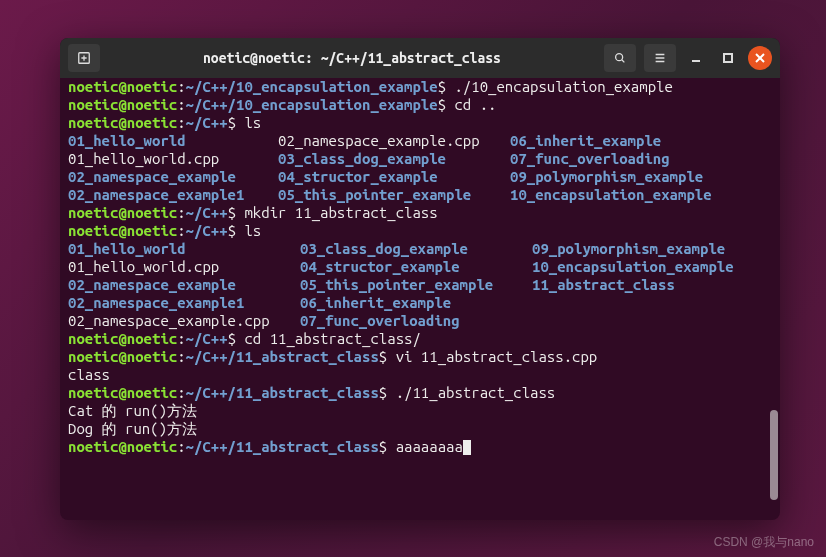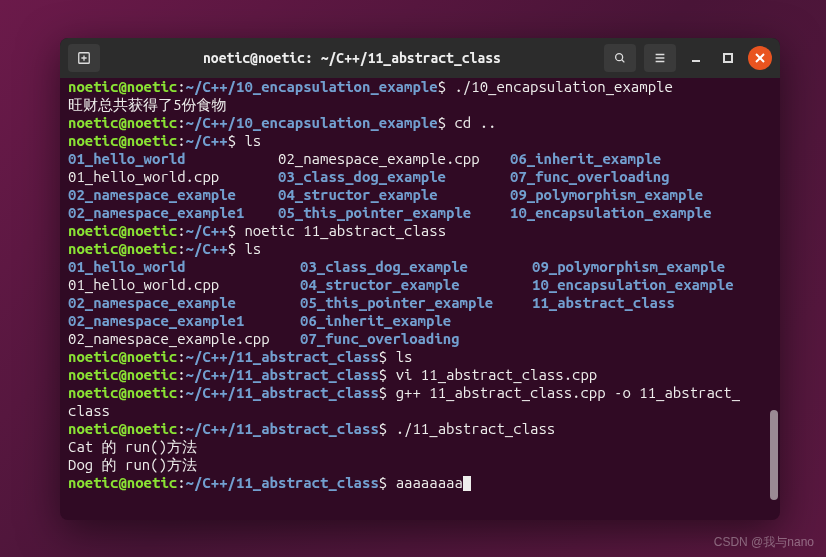--- a/index.html
+++ b/index.html
@@ -145,63 +145,61 @@
         <svg viewBox="0 0 10 10">
             <line x1="1" y1="1" x2="9" y2="9"></line>
             <line x1="9" y1="1" x2="1" y2="9"></line>
           </svg>
       </div>
     </div>
   </div>
 
   <div class="terminal">
     <div class="line"><span class="user">noetic@noetic</span><span class="file">:</span><span class="path">~/C++/10_encapsulation_example</span><span class="file">$</span> <span>./10_encapsulation_example</span></div>
-    <div class="line">旺财总共获得了5份食物</div>
     <div class="line"><span class="user">noetic@noetic</span><span class="file">:</span><span class="path">~/C++/10_encapsulation_example</span><span class="file">$</span> <span>cd ..</span></div>
     <div class="line"><span class="user">noetic@noetic</span><span class="file">:</span><span class="path">~/C++</span><span class="file">$</span> <span>ls</span></div>
 
     <div class="cols cols3">
       <span class="dir">01_hello_world</span>
         <span class="file">02_namespace_example.cpp</span>
         <span class="dir">06_inherit_example</span>
       <span class="file">01_hello_world.cpp</span>
         <span class="dir">03_class_dog_example</span>
         <span class="dir">07_func_overloading</span>
       <span class="dir">02_namespace_example</span>
         <span class="dir">04_structor_example</span>
         <span class="dir">09_polymorphism_example</span>
       <span class="dir">02_namespace_example1</span>
         <span class="dir">05_this_pointer_example</span>
         <span class="dir">10_encapsulation_example</span>
     </div>
 
-    <div class="line"><span class="user">noetic@noetic</span><span class="file">:</span><span class="path">~/C++</span><span class="file">$</span> <span>noetic 11_abstract_class</span></div>
+    <div class="line"><span class="user">noetic@noetic</span><span class="file">:</span><span class="path">~/C++</span><span class="file">$</span> <span>mkdir 11_abstract_class</span></div>
     <div class="line"><span class="user">noetic@noetic</span><span class="file">:</span><span class="path">~/C++</span><span class="file">$</span> <span>ls</span></div>
 
     <div class="cols cols3b">
       <span class="dir">01_hello_world</span>
         <span class="dir">03_class_dog_example</span>
         <span class="dir">09_polymorphism_example</span>
       <span class="file">01_hello_world.cpp</span>
         <span class="dir">04_structor_example</span>
         <span class="dir">10_encapsulation_example</span>
       <span class="dir">02_namespace_example</span>
         <span class="dir">05_this_pointer_example</span>
         <span class="dir">11_abstract_class</span>
       <span class="dir">02_namespace_example1</span>
         <span class="dir">06_inherit_example</span>
         <span></span>
       <span class="file">02_namespace_example.cpp</span>
         <span class="dir">07_func_overloading</span>
         <span></span>
     </div>
 
-    <div class="line"><span class="user">noetic@noetic</span><span class="file">:</span><span class="path">~/C++/11_abstract_class</span><span class="file">$</span> <span>ls</span></div>
+    <div class="line"><span class="user">noetic@noetic</span><span class="file">:</span><span class="path">~/C++</span><span class="file">$</span> <span>cd 11_abstract_class/</span></div>
     <div class="line"><span class="user">noetic@noetic</span><span class="file">:</span><span class="path">~/C++/11_abstract_class</span><span class="file">$</span> <span>vi 11_abstract_class.cpp</span></div>
-    <div class="line"><span class="user">noetic@noetic</span><span class="file">:</span><span class="path">~/C++/11_abstract_class</span><span class="file">$</span> <span>g++ 11_abstract_class.cpp -o 11_abstract_</span></div>
     <div class="line">class</div>
     <div class="line"><span class="user">noetic@noetic</span><span class="file">:</span><span class="path">~/C++/11_abstract_class</span><span class="file">$</span> <span>./11_abstract_class</span></div>
     <div class="line">Cat 的 run()方法</div>
     <div class="line">Dog 的 run()方法</div>
     <div class="line"><span class="user">noetic@noetic</span><span class="file">:</span><span class="path">~/C++/11_abstract_class</span><span class="file">$</span> <span>aaaaaaaa</span><span class="cursor"></span></div>
   </div>
 
   <div class="scrollbar">
     <div class="scroll-thumb"></div>
   </div>

